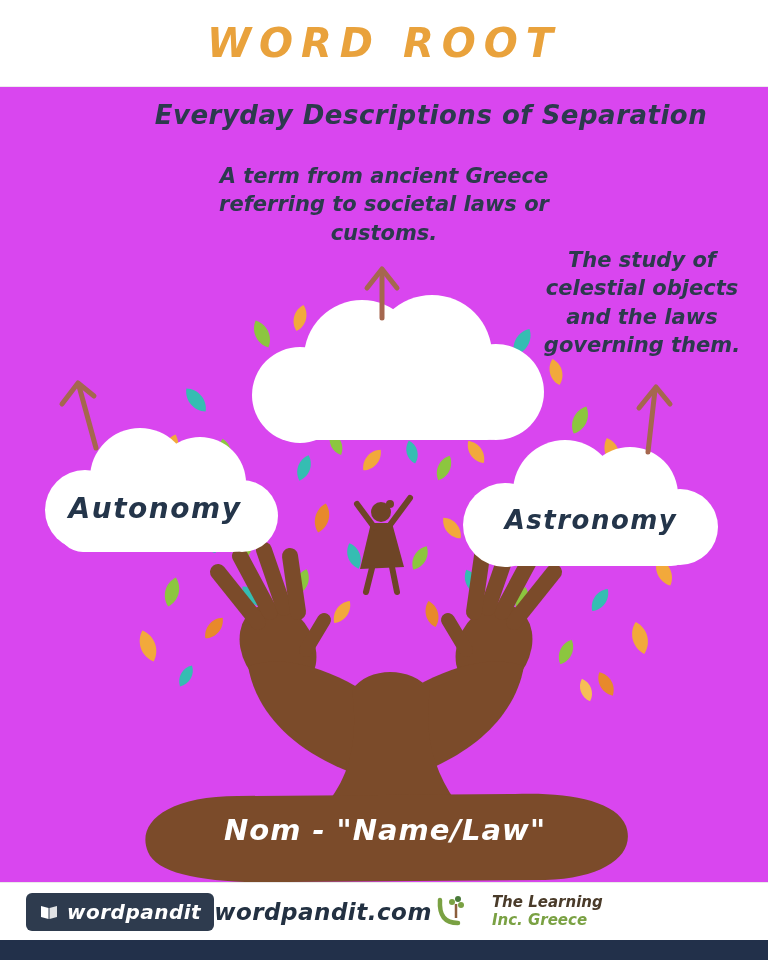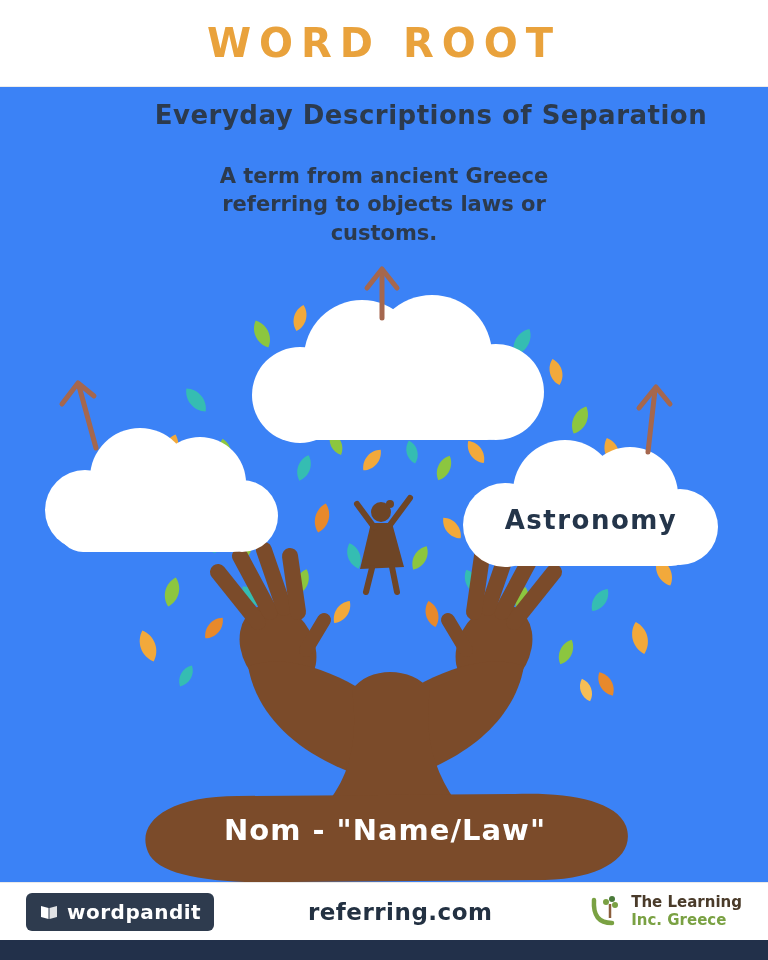--- a/index.html
+++ b/index.html
@@ -1,17 +1,17 @@
 <!DOCTYPE html>
 <html><head>
 <meta charset="utf-8">
 <style>
   html,body{margin:0;padding:0;background:#888;}
-  .page{position:relative;width:768px;height:960px;margin:0 auto;background:#3b82f6;
-        font-family:"DejaVu Sans","Liberation Sans",sans-serif;overflow:hidden;}
+  .page{position:relative;width:768px;height:960px;margin:0 auto;background:#d946ef;
+        font-family:"DejaVu Sans","Liberation Sans",sans-serif;overflow:hidden;font-style:italic;}
   .abs{position:absolute;}
 
   
   .header{top:0;left:0;width:768px;height:86px;background:#ffffff;display:flex;
           align-items:center;justify-content:center;border-bottom:1px solid #ececec;z-index:5;}
   .header-title{color:#E9A23C;font-size:40px;font-weight:800;letter-spacing:8px;}
 
   
   .art{top:0;left:0;width:768px;height:960px;z-index:1;pointer-events:none;}
 
@@ -27,26 +27,26 @@
   .cloud-label{font-weight:800;color:#24354A;text-align:center;letter-spacing:1.5px;}
   .label-nomos{top:372px;left:285px;width:220px;font-size:30px;}
   .label-autonomy{top:492px;left:42px;width:226px;font-size:28px;}
   .label-astronomy{top:505px;left:478px;width:226px;font-size:26px;}
 
   .root-label{top:813px;left:150px;width:470px;text-align:center;color:#ffffff;
               font-weight:700;font-size:29px;letter-spacing:1px;}
 
   
   .footer{top:882px;left:0;width:768px;height:58px;background:#ffffff;border-top:1px solid #e9e9e9;
-          display:flex;align-items:center;justify-content:space-between;padding:0 26px;
+          display:flex;align-items:center;padding:0 26px;
           box-sizing:border-box;z-index:5;}
   .brand-badge{background:#2E3B4E;color:#ffffff;display:flex;align-items:center;gap:8px;
                padding:7px 13px;border-radius:6px;font-size:20px;font-weight:700;letter-spacing:0.5px;}
   .site{font-size:23px;font-weight:800;color:#233142;letter-spacing:0.5px;}
-  .partner{display:flex;align-items:center;gap:11px;}
+  .partner{display:flex;align-items:center;gap:26px;}
   .partner-text{display:flex;flex-direction:column;line-height:1.15;}
   .partner-line1{color:#4A3B2A;font-weight:700;font-size:15px;}
   .partner-line2{color:#7AA143;font-weight:700;font-size:15px;}
 
   .bottom-strip{top:940px;left:0;width:768px;height:20px;background:#22304A;z-index:5;}
 </style>
 </head>
 <body>
 
 <div class="page">
@@ -172,35 +172,37 @@
         </g>
       <g>
           <path d="M648,452 L655,390"></path>
           <path d="M639,408 L656,387 L670,404"></path>
         </g>
     </g>
   </svg>
 
   <div class="abs txt main-title">Everyday Descriptions of Separation</div>
 
-  <div class="abs txt desc desc-center">A term from ancient Greece referring to objects laws or customs.</div>
-
+  <div class="abs txt desc desc-center">A term from ancient Greece referring to societal laws or customs.</div>
+  <div class="abs txt desc desc-right">The study of celestial objects and the laws governing them.</div>
+
+  <div class="abs txt cloud-label label-autonomy">Autonomy</div>
   <div class="abs txt cloud-label label-astronomy">Astronomy</div>
 
   <div class="abs txt root-label">Nom - "Name/Law"</div>
 
   <div class="abs footer">
     <div class="brand-badge">
       <svg width="20" height="20" viewBox="0 0 20 20">
         <path d="M2,4 L9.5,6 L9.5,17 L2,15 Z" fill="#ffffff"></path>
         <path d="M18,4 L10.5,6 L10.5,17 L18,15 Z" fill="#ffffff" opacity="0.85"></path>
       </svg>
       <span>wordpandit</span>
     </div>
-    <div class="site">referring.com</div>
+    <div class="site">wordpandit.com</div>
     <div class="partner">
       <svg width="34" height="36" viewBox="0 0 34 36">
         <path d="M8,6 C7,22 13,29 26,29" stroke="#7AA143" stroke-width="4.5" fill="none" stroke-linecap="round"></path>
         <line x1="24" y1="10" x2="24" y2="24" stroke="#8B5E3C" stroke-width="2.5"></line>
         <circle cx="20" cy="8" r="3" fill="#7AA143"></circle>
         <circle cx="26" cy="5" r="3" fill="#4A7A3A"></circle>
         <circle cx="29" cy="11" r="3" fill="#7AA143"></circle>
       </svg>
       <div class="partner-text">
         <span class="partner-line1">The Learning</span>

